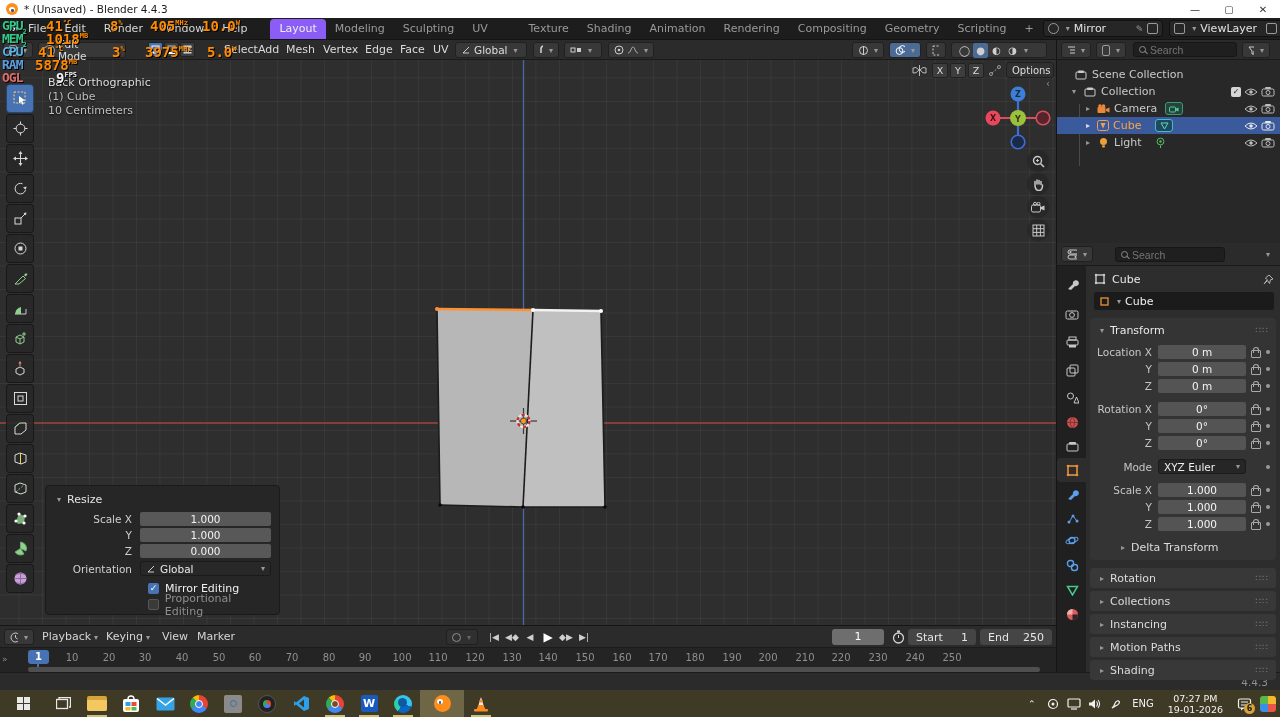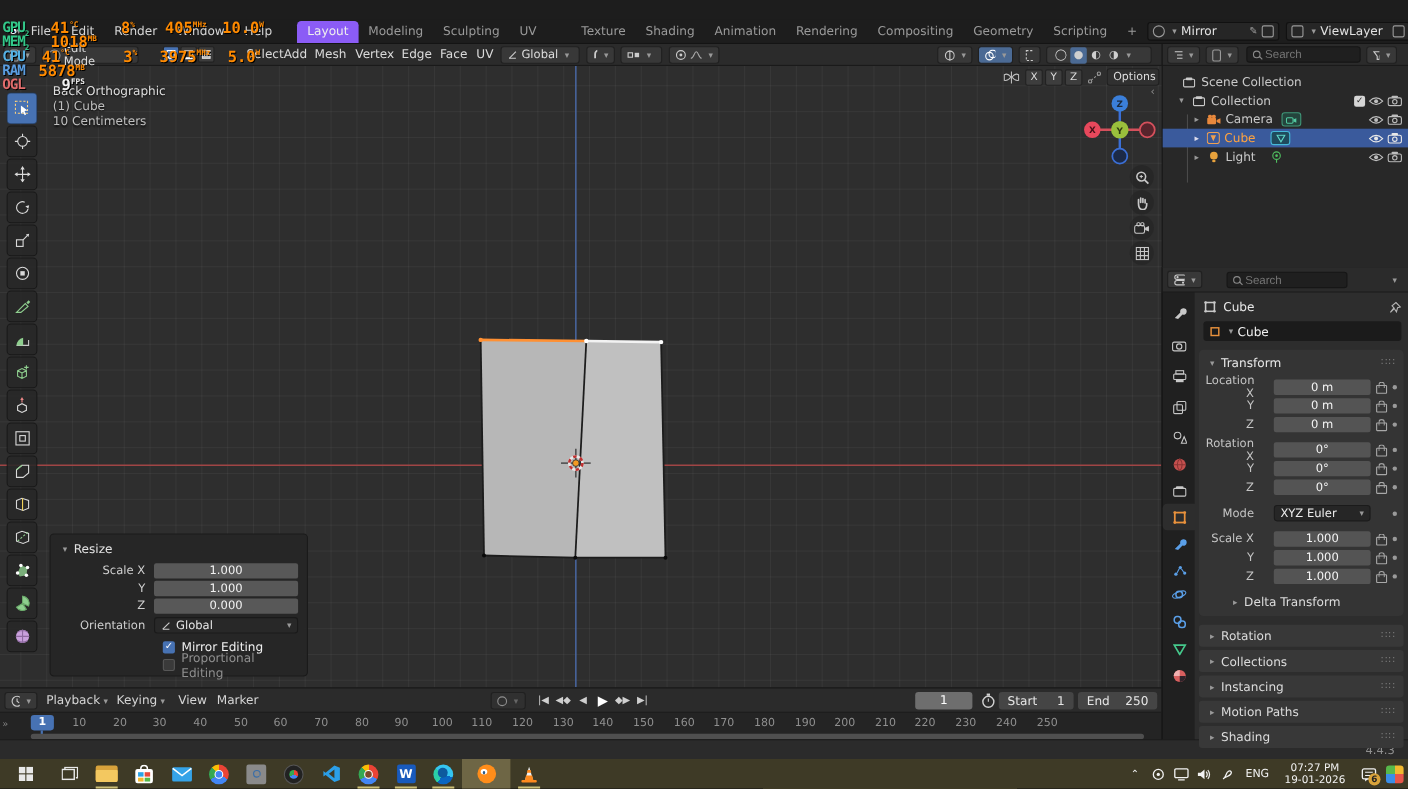--- a/index.html
+++ b/index.html
@@ -83,21 +83,21 @@
   .mag{width:7px;height:7px;border:1.4px solid #8a8a8a;border-radius:50%;position:relative;flex:none}
   .mag::after{content:'';position:absolute;width:4px;height:1.4px;background:#8a8a8a;transform:rotate(45deg);right:-3.4px;bottom:-1px}
   .eye{width:14px;height:10px;position:relative;margin-left:3px}
   .props-head{left:1056px;top:243px;width:224px;height:23px;background:#2b2b2b;border-bottom:1px solid #1a1a1a;border-left:1px solid #151515}
   .props-tabs{left:1056px;top:266px;width:30px;height:406px;background:#202020;border-left:1px solid #151515}
   .ptab{position:absolute;left:0;width:30px;height:24px;display:flex;align-items:center;justify-content:center}
   .ptab.active{background:#2d2d2d;border-radius:4px 0 0 4px}
   .props-body{left:1086px;top:266px;width:194px;height:406px;background:#2d2d2d}
   .panel{position:absolute;left:4px;width:186px;background:#343434;border-radius:4px}
   .prow{display:flex;align-items:center;height:16px;margin:0 6px 1px 6px}
-  .plabel{width:62px;text-align:right;padding-right:18px;color:#c5c5c5;font-size:10.5px;flex:none}
+  .plabel{width:62px;text-align:right;padding-right:6px;color:#c5c5c5;font-size:10.5px;flex:none}
   .pfield{flex:1;height:14px;background:#545454;border-radius:2px;color:#f4f4f4;text-align:center;line-height:14px;font-size:10.5px}
   .pdrop{flex:1;height:15px;background:#262626;border:1px solid #1b1b1b;border-radius:3px;color:#eee;display:flex;align-items:center;justify-content:space-between;padding:0 5px;font-size:10.5px}
   .lock{width:9px;height:11px;position:relative;margin-left:5px;flex:none}
   .lock::before{content:'';position:absolute;bottom:0;left:0;width:8px;height:6px;border:1px solid #a8a8a8;border-radius:1px}
   .lock::after{content:'';position:absolute;top:0;left:2px;width:4px;height:5px;border:1px solid #a8a8a8;border-bottom:none;border-radius:3px 3px 0 0}
   .dot{width:4px;height:4px;border-radius:50%;background:#9a9a9a;margin-left:6px;flex:none}
   .grip{color:#7d7d7d;font-size:9px;letter-spacing:1px}
   .section{position:absolute;left:4px;width:186px;height:20px;background:#383838;border-radius:3px;display:flex;align-items:center;padding:0 7px;color:#dcdcdc}
   
   .taskbar{left:0;top:690px;width:1280px;height:27px;background:#3e3a26;display:flex;align-items:center;z-index:60}
@@ -107,20 +107,29 @@
   .tb-search input{border:none;outline:none;background:transparent;font-size:10.5px;color:#444;width:100%;font-family:inherit}
   .tray{margin-left:auto;display:flex;align-items:center;gap:4px;padding-right:4px;color:#f2f2f2}
   .trayic{width:17px;height:27px;display:flex;align-items:center;justify-content:center}
   .dt{font-size:9.5px;line-height:11px;text-align:center;padding:0 6px}
 </style>
 </head>
 <body>
 
 <div id="app">
 
+  <div class="a titlebar">
+    <span class="blogo"></span>
+    <span>* (Unsaved) - Blender 4.4.3</span>
+    <span style="margin-left:auto;display:flex">
+      <span class="wbtn">—</span>
+      <span class="wbtn">▢</span>
+      <span class="wbtn">✕</span>
+    </span>
+  </div>
 
   <div class="a topbar">
     <span class="blogo" style="width:14px;height:14px"></span>
       <span class="caret">▾</span>
     <span class="menu-item">File</span>
     <span class="menu-item">Edit</span>
     <span class="menu-item">Render</span>
     <span class="menu-item">Window</span>
     <span class="menu-item">Help</span>
     <span class="ws-tabs">

